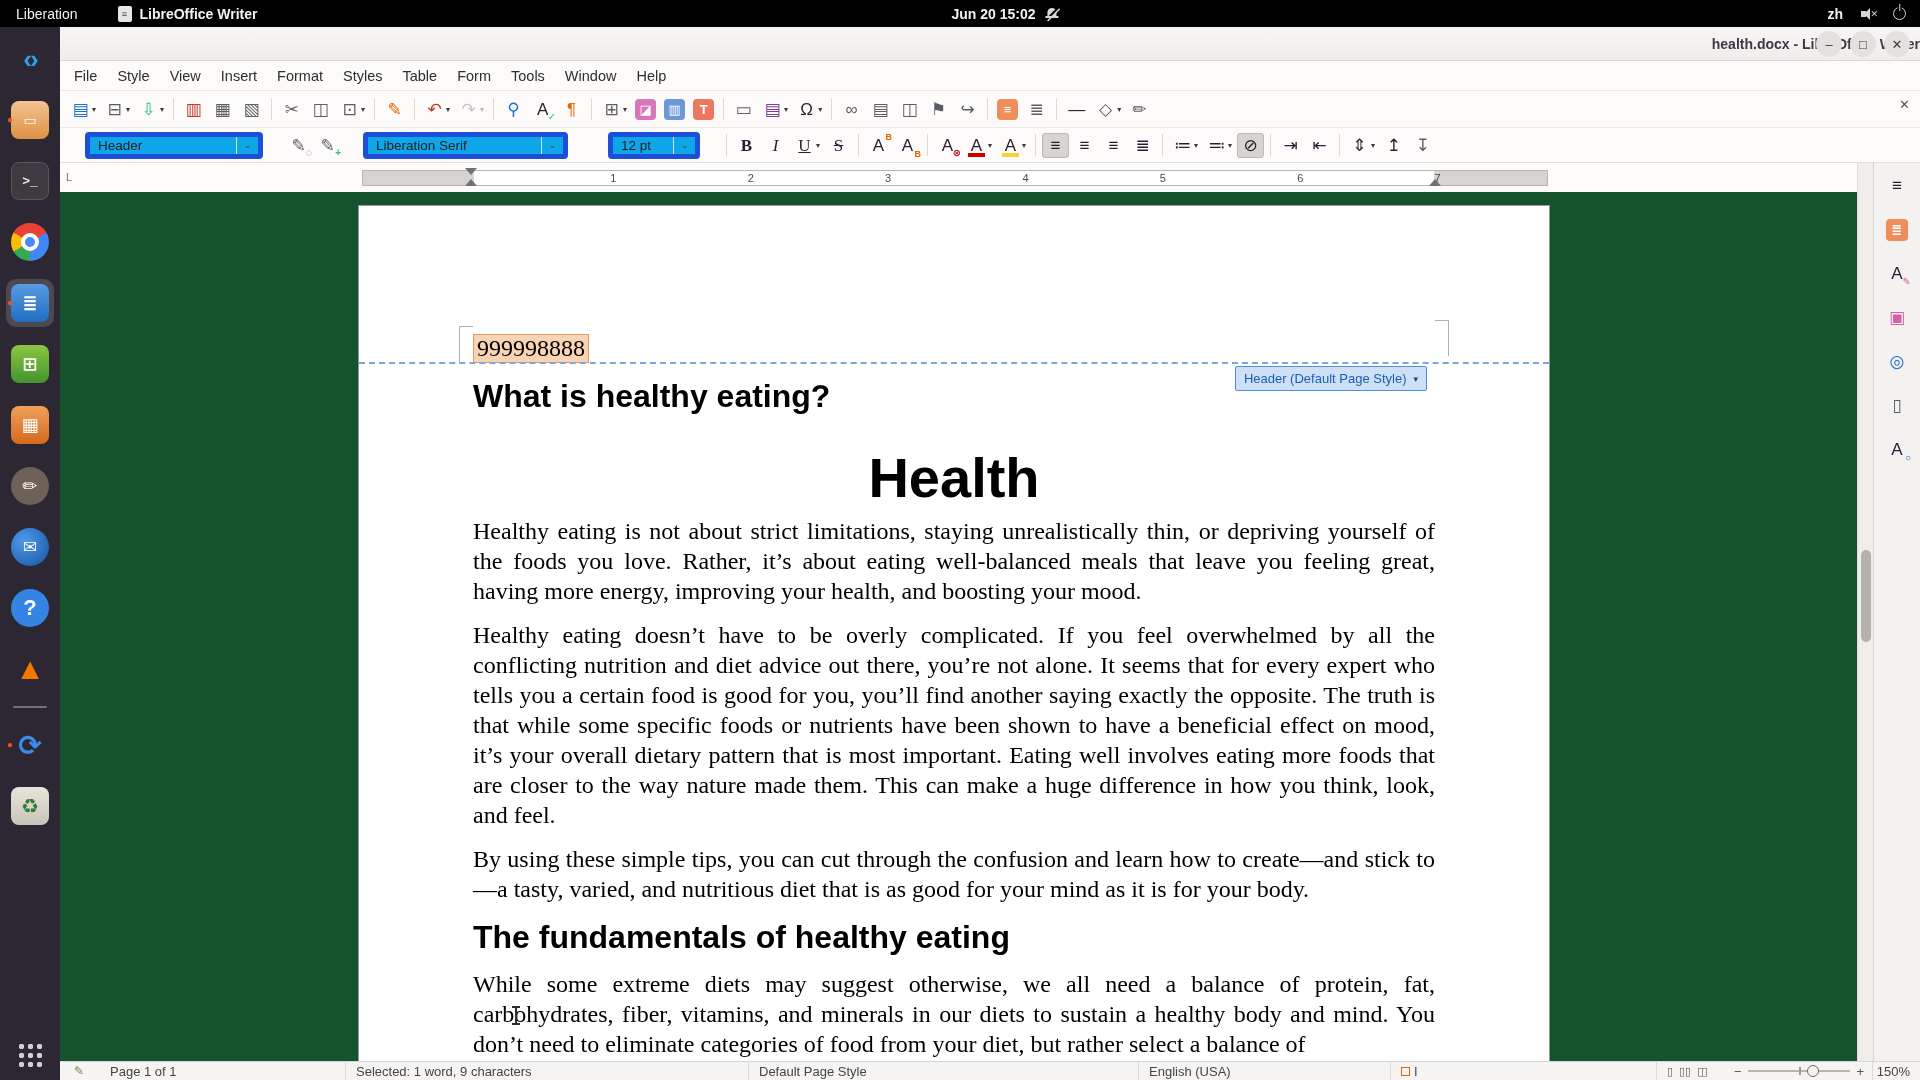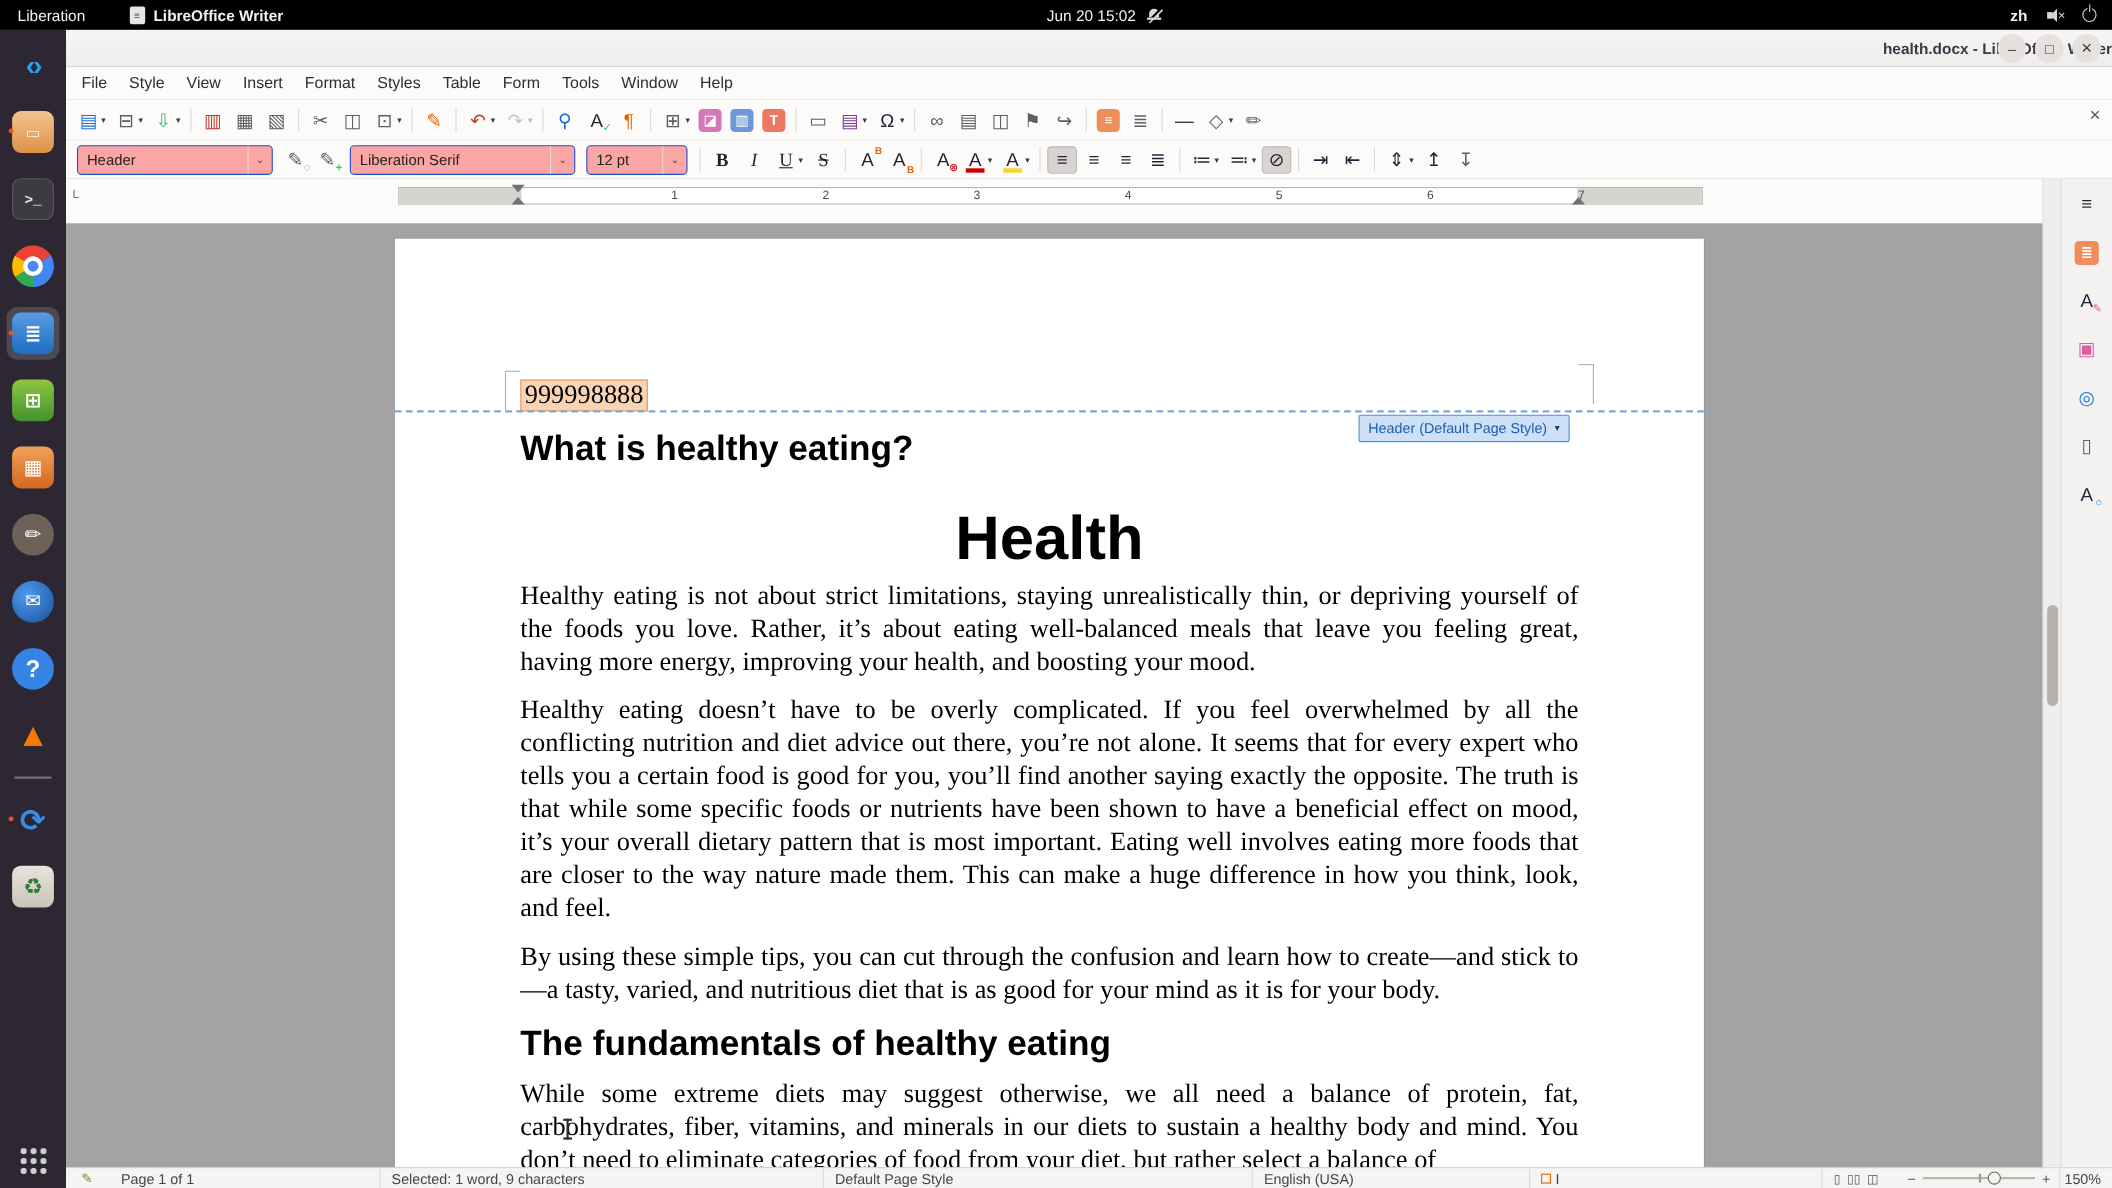--- a/index.html
+++ b/index.html
@@ -7,21 +7,21 @@
   #screen { position:relative; width:1920px; height:1080px; overflow:hidden; background:#2b2630; }
 
   
   .topbar { position:absolute; left:0; top:0; width:1920px; height:27px; background:#000;
             color:#f2f2f2; display:flex; align-items:center; font-size:14px; z-index:50; }
   .topbar .left { display:flex; align-items:center; gap:40px; padding-left:16px; }
   .tb-app { display:flex; align-items:center; gap:8px; font-weight:bold; }
   .tb-appicon { width:14px; height:16px; background:#e8e6e3; border-radius:2px; color:#444;
                 font-size:9px; line-height:16px; text-align:center; }
   .tb-clock { position:absolute; left:50%; top:0; transform:translateX(-8%); height:27px;
-              display:flex; align-items:center; gap:10px; font-weight:normal; }
+              display:flex; align-items:center; gap:10px; font-weight:bold; }
   .bell { position:relative; width:13px; height:13px; }
   .bell::before { content:''; position:absolute; left:2px; top:1px; width:9px; height:8px;
                   background:#d8d8d8; border-radius:5px 5px 0 0; }
   .bell::after { content:''; position:absolute; left:0; top:9px; width:13px; height:2px; background:#d8d8d8; }
   .bell .slash { position:absolute; left:6px; top:-2px; width:1.5px; height:17px; background:#000;
                  box-shadow:1.5px 0 0 #d8d8d8; transform:rotate(45deg); }
   .topbar .right { margin-left:auto; display:flex; align-items:center; gap:18px; padding-right:14px; font-weight:bold; }
   .spk { position:relative; width:14px; height:12px; }
   .spk::before { content:''; position:absolute; left:0; top:3px; width:5px; height:6px; background:#d8d8d8; }
   .spk::after { content:''; position:absolute; left:3px; top:0; border:6px solid transparent;
@@ -105,22 +105,22 @@
   .tile-red .g { background:#ed7862; }
   .tile-orange .g { background:#ed8e5b; }
   .fw .g { font-weight:bold; font-family:"Liberation Serif",serif; }
   .it .g { font-style:italic; font-family:"Liberation Serif",serif; }
   .un .g { text-decoration:underline; font-family:"Liberation Serif",serif; }
   .st .g { text-decoration:line-through; font-family:"Liberation Serif",serif; }
   .bar-red .g::after, .bar-yellow .g::after { content:''; position:absolute; left:2px; right:2px; bottom:-1px;
           height:4px; background:#cc0000; }
   .bar-yellow .g::after { background:#f6d32d; }
 
-  .combo { display:flex; align-items:center; height:27px; background:#fca5a5; border:1px solid #1d4ed8;
-           border-radius:4px; margin:0 4px; font-size:13.5px; color:#222; }
+  .combo { display:flex; align-items:center; height:27px; background:#0ea5e9; border:5px solid #1d4ed8;
+           border-radius:4px; margin:0 19px; font-size:13.5px; color:#222; }
   .combo .val { padding:0 8px; flex:1; white-space:nowrap; overflow:hidden; }
   .combo .arr { width:22px; align-self:stretch; display:flex; align-items:center; justify-content:center;
                 font-size:9px; color:#444; border-left:1px solid #e0ddda; }
   .combo-style { width:178px; } .combo-font { width:205px; } .combo-size { width:92px; }
 
   
   .main-row { flex:1; display:flex; min-height:0; }
   .doc-col { flex:1; display:flex; flex-direction:column; min-width:0; }
 
   .ruler-row { height:29px; background:#fcfbfa; position:relative; flex:none; }
@@ -133,21 +133,21 @@
                      transform:translateX(5px); }
   .tabsel { position:absolute; left:6px; top:8px; font-size:11px; color:#777; }
   .ind { position:absolute; width:0; height:0; }
   .ind-fl { left:405px; top:5px; border-left:6px solid transparent; border-right:6px solid transparent;
             border-top:7px solid #72717a; }
   .ind-left { left:405px; top:16px; border-left:6px solid transparent; border-right:6px solid transparent;
               border-bottom:7px solid #72717a; }
   .ind-right { left:1369px; top:16px; border-left:6px solid transparent; border-right:6px solid transparent;
                border-bottom:7px solid #72717a; }
 
-  .doc-area { flex:1; position:relative; background:#a3a3a3; overflow:hidden;margin-top:11px; }
+  .doc-area { flex:1; position:relative; background:#14532d; overflow:hidden; }
   .page { position:absolute; left:299px; top:14px; width:1190px; height:860px; background:#fff;
           box-shadow:0 0 0 1px #96999c; overflow:hidden; }
   .page-inner { padding:128px 114px 0; }
   .hdr-text { display:inline-block; font:24px "Liberation Serif","DejaVu Serif",serif; color:#000;
               background:#f8d3b4; border:1px solid #e39a62; padding:0 3px; }
   .hdr-line { position:absolute; left:0; right:0; top:156px; border-top:2px dashed #7da7d8; }
   .hdr-tag { position:absolute; right:122px; top:160px; height:25px; background:#cde0f5;
              border:1px solid #4a90d9; border-radius:2px; display:flex; align-items:center; gap:7px;
              padding:0 8px; font-size:13px; color:#1a5fb4; }
   .hdr-tag .arr { font-size:9px; color:#13437e; }

